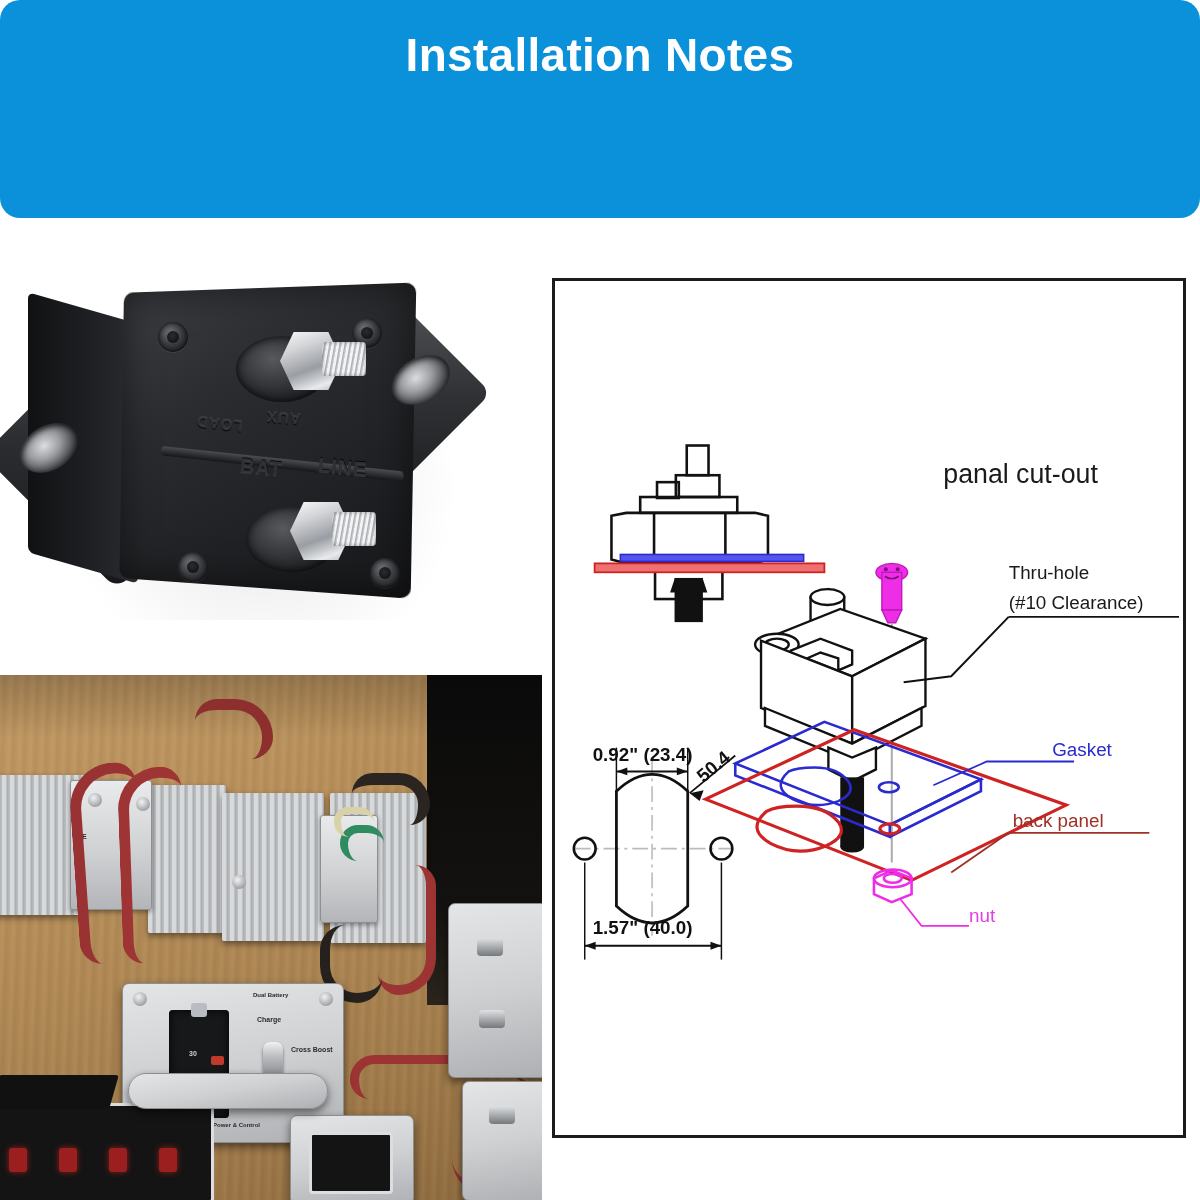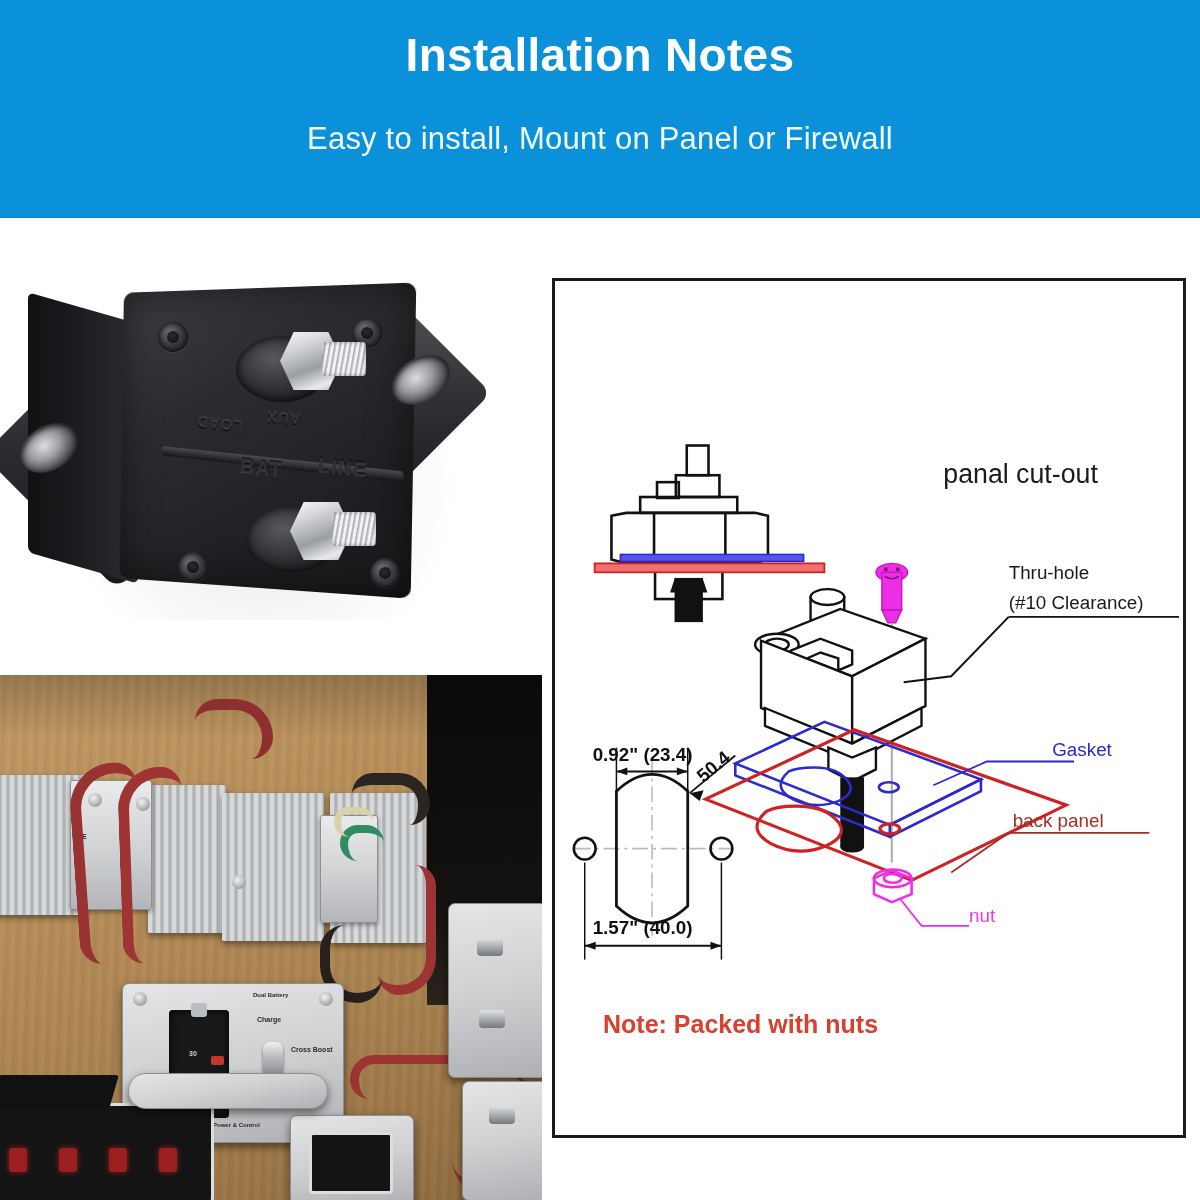--- a/index.html
+++ b/index.html
@@ -203,23 +203,22 @@
   .lbl-dim    { font-size:19px; fill:#111; font-weight:bold; }
   .lbl-gasket { font-size:19px; fill:#2a2ad0; }
   .lbl-panel  { font-size:19px; fill:#a03026; }
   .lbl-nut    { font-size:19px; fill:#e23fe2; }
 </style>
 </head>
 <body>
 
 <div id="page">
 
-  <div id="header" style="background: rgb(11, 145, 217);">
+  <div id="header" style="background: rgb(11, 145, 217); border-radius: 20px;">
     <div id="header-title">Installation Notes</div>
-    <div id="header-subtitle">Easy to install, Mount on Panel or Firewall</div>
   </div>
 
   <div id="product-photo">
     <div class="pp-stage">
       <div class="pp-shadow"></div>
 
       <div class="pp-wing-l"></div>
       <div class="pp-wing-r"></div>
       <div class="pp-side"></div>
       <div class="pp-face"></div>
@@ -462,17 +461,16 @@
         <line x1="30" y1="586" x2="30" y2="684" stroke="#111" stroke-width="1.5"></line>
         <line x1="168" y1="586" x2="168" y2="684" stroke="#111" stroke-width="1.5"></line>
         <line x1="30" y1="670" x2="168" y2="670" stroke="#111" stroke-width="2"></line>
         <path d="M30 670 l11 -4 l0 8 Z" fill="#111"></path>
         <path d="M168 670 l-11 -4 l0 8 Z" fill="#111"></path>
         <text class="dl lbl-dim" x="38" y="658">1.57" (40.0)</text>
       </g>
     </svg>
 
     <div style="position:absolute; left:48px; top:727px; width:560px; color:#d8402f; font-size:25px; font-weight:bold; line-height:1.34;">
-      <div>Note: Packed with nuts</div>
     </div>
   </div>
 
 </div>
 
 </body></html>

